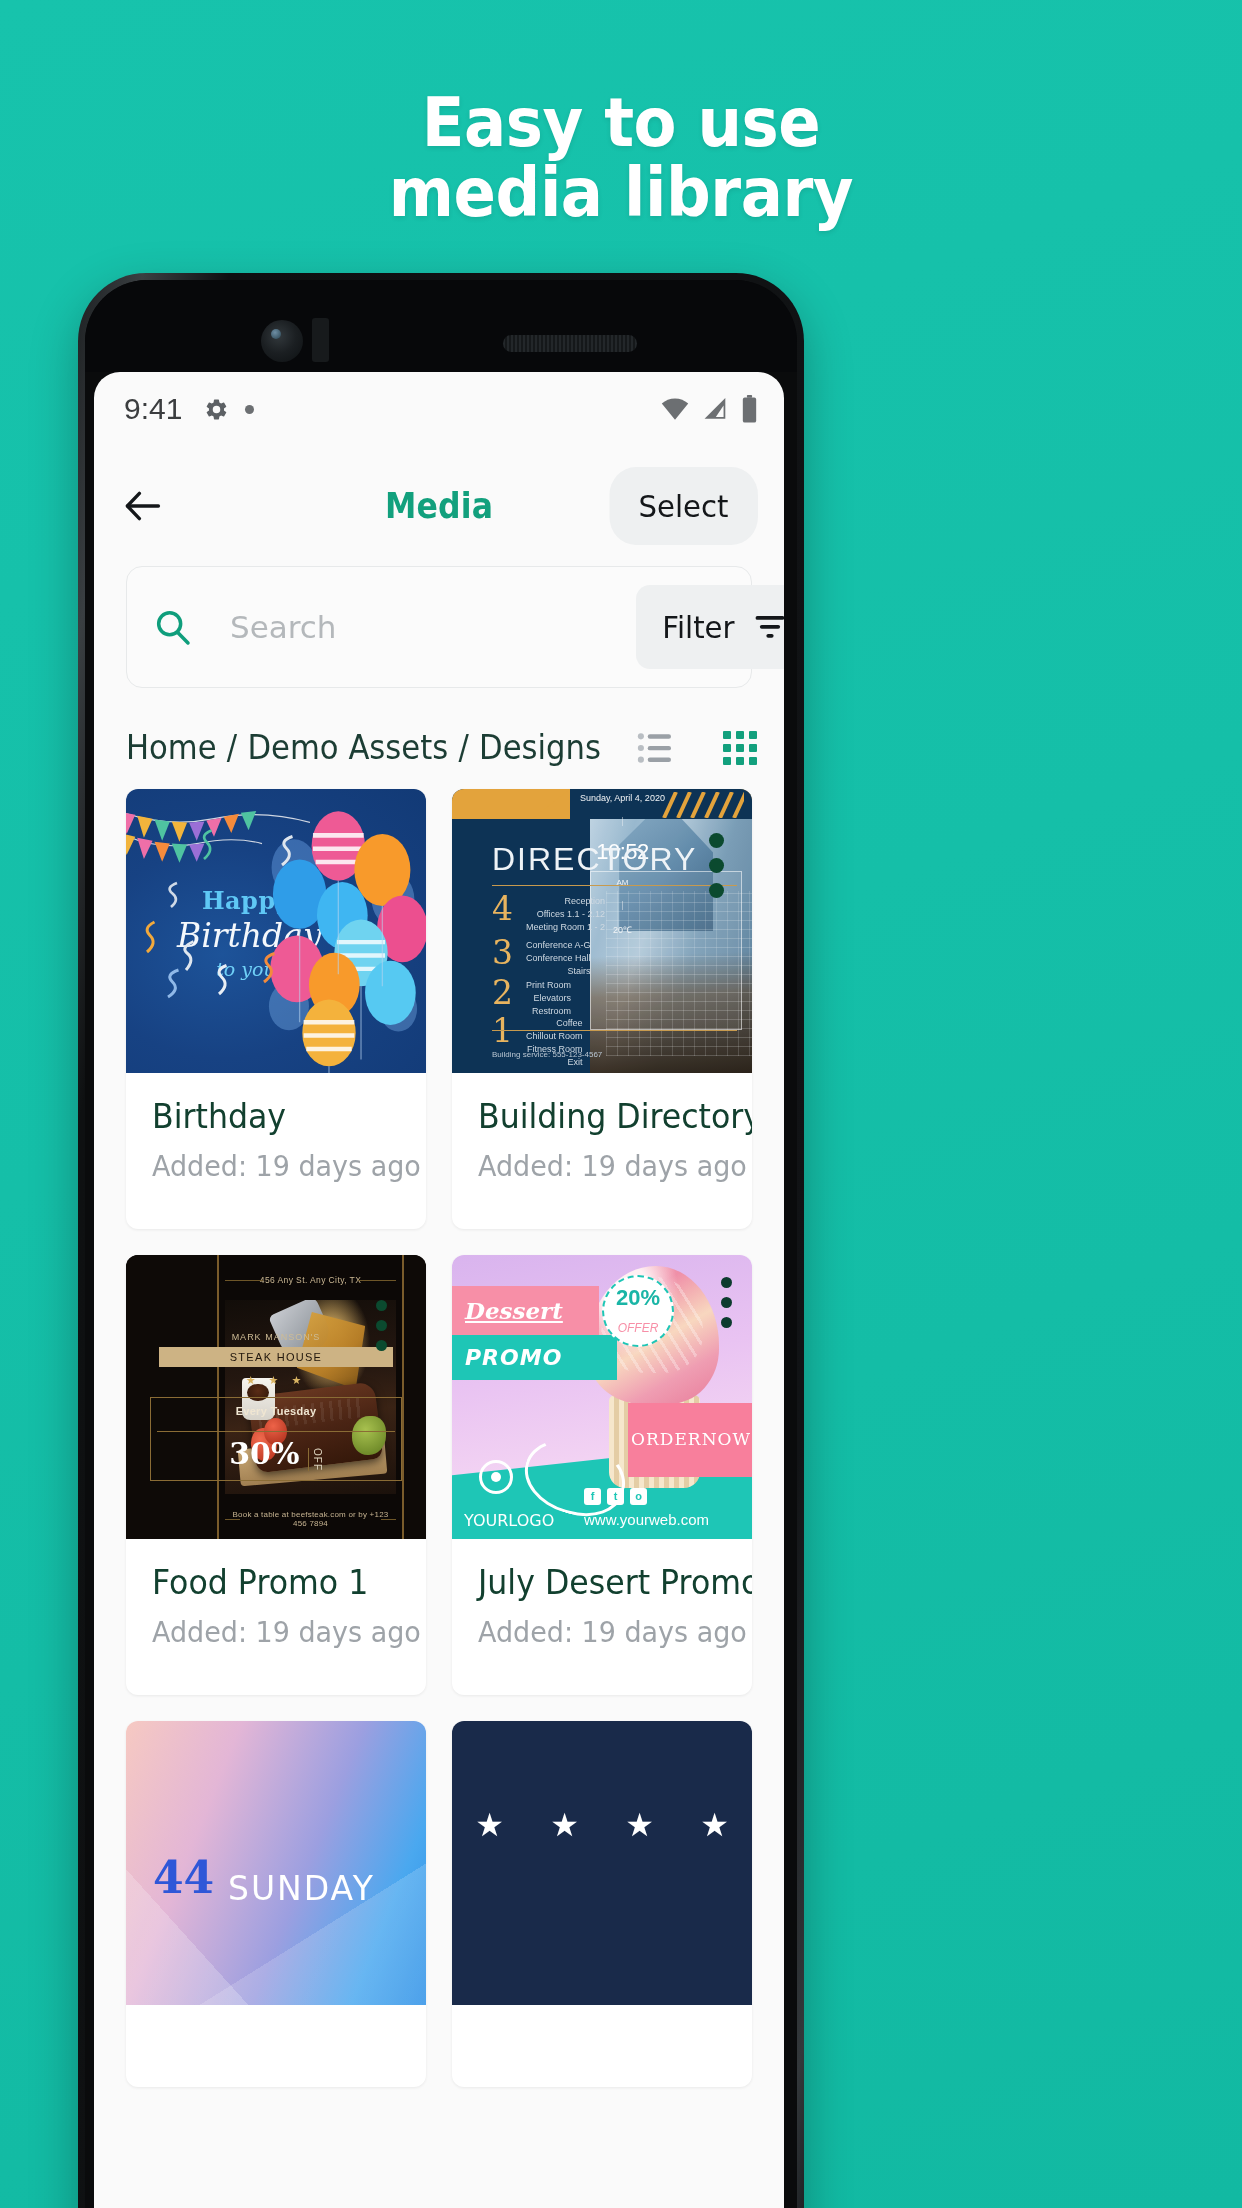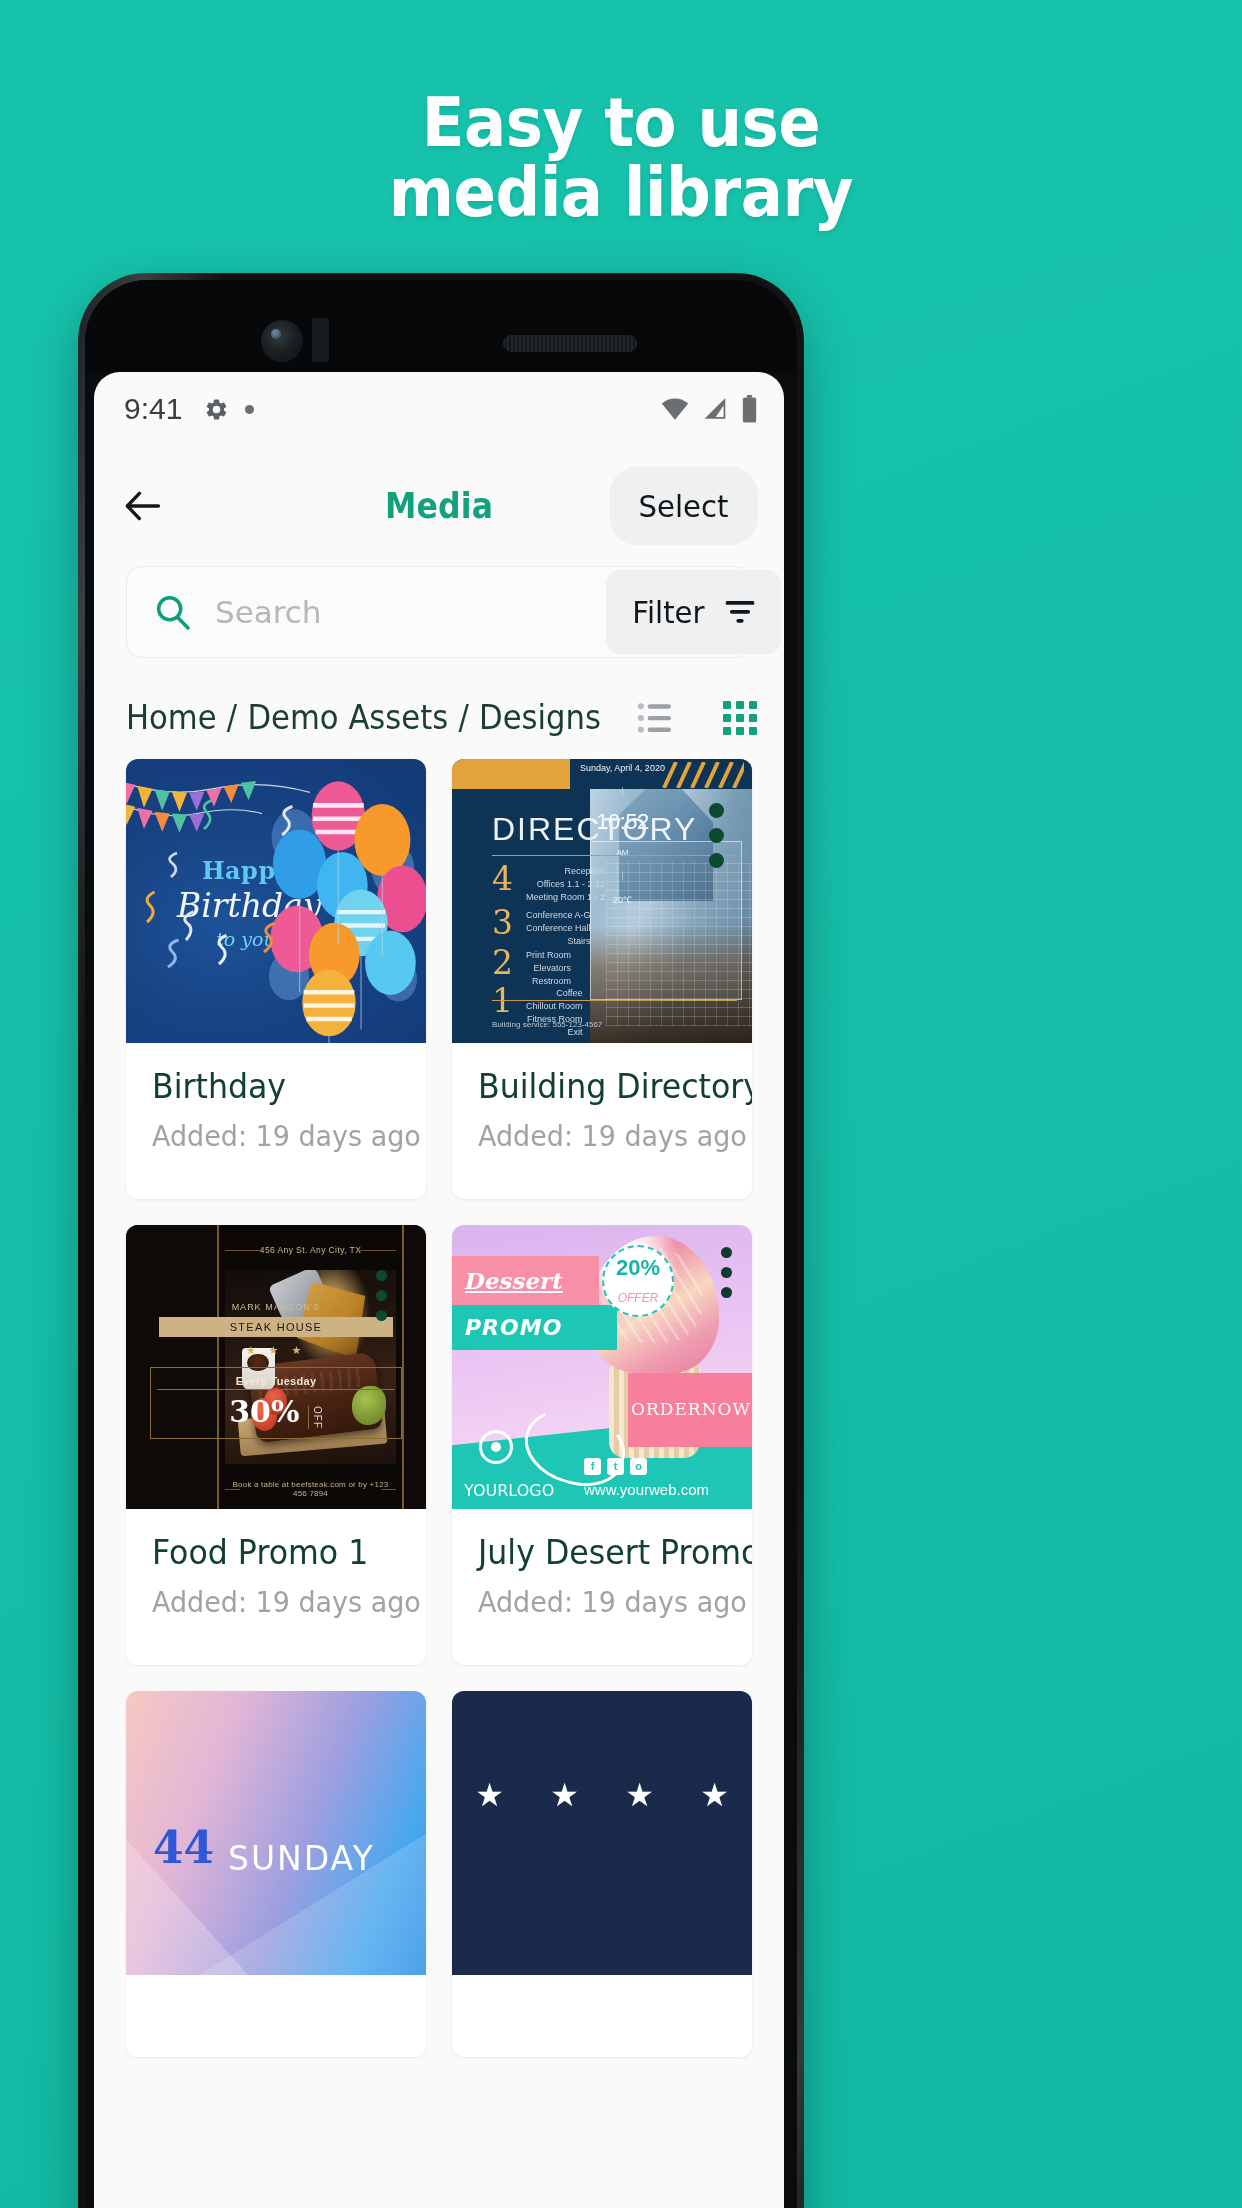--- a/index.html
+++ b/index.html
@@ -108,23 +108,24 @@
     border-radius:28px; padding:21px 31px;
     font-size:31px; color:#14171a;
     font-family:"DejaVu Sans", sans-serif;
     transform:scaleX(.94); transform-origin:right center;
     z-index:2; cursor:pointer;
   }
 
   
   .search-wrap { padding:0 32px; }
   .searchbar {
-    height:92px; border:1px solid #e7e9ea; border-radius:16px;
+    height:122px; border:1px solid #e7e9ea; border-radius:16px;
     background:#fbfbfb; display:flex; align-items:center;
     padding:0 20px 0 26px;
+    gap:15px;
   }
   .mag { width:40px; height:40px; flex:none; }
   .search-input {
     flex:1; border:none; outline:none; background:transparent;
     font-size:31px; color:#2c2f31; margin-left:22px;
     font-family:"DejaVu Sans", sans-serif;
   }
   .search-input::placeholder { color:#b4b8bb; }
   .filter-btn {
     background:#eef0f1; border-radius:14px;
@@ -269,21 +270,21 @@
   .food-ribbon {
     margin:5px auto 0; width:78%; background:#cdb384; color:#20160c;
     font-size:11px; letter-spacing:1.3px; padding:4px 0; position:relative;
   }
   .food-stars { margin-top:7px; color:#d9b463; font-size:11px; letter-spacing:5px; }
   .food-offer {
     position:absolute; left:8%; width:84%; top:50%;
     border:1px solid #8a6c35; padding:7px 0 9px; text-align:center;
   }
   .food-tue { color:#f0e6d2; font-size:11px; font-weight:bold; letter-spacing:.3px;
-    border-bottom:1px solid #8a6c35; padding-bottom:2px; margin:0 6px; }
+    border-bottom:1px solid #8a6c35; padding-bottom:14px; margin:0 6px; }
   .food-30 { color:#fff; font-size:30px; font-weight:bold; font-family:"DejaVu Serif", serif;
     display:inline-block; margin-top:4px; }
   .food-off { color:#ddd3bd; font-size:10px; writing-mode:vertical-rl;
     display:inline-block; margin-left:4px; letter-spacing:1px; vertical-align:middle;
     border-left:1px solid #8a6c35; padding-left:3px; }
   .food-addr { position:absolute; left:33%; right:10%; top:7%; text-align:center;
     color:#cbb894; font-size:8.5px; letter-spacing:.4px; }
   .food-addr:before, .food-addr:after {
     content:""; position:absolute; top:50%; width:22%; height:1px; background:#6e5628; }
   .food-addr:before { left:0; } .food-addr:after { right:0; }

